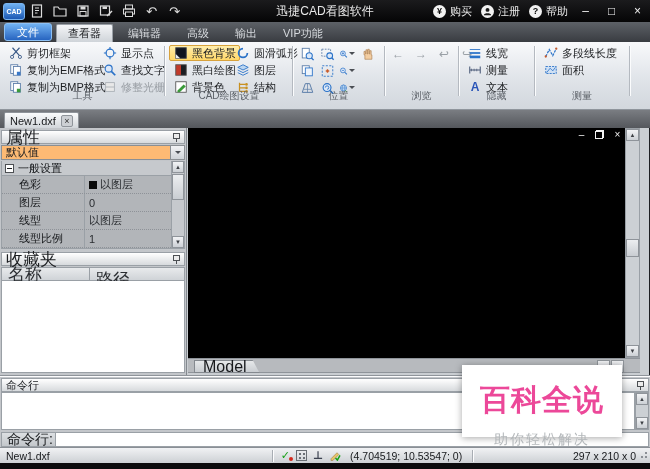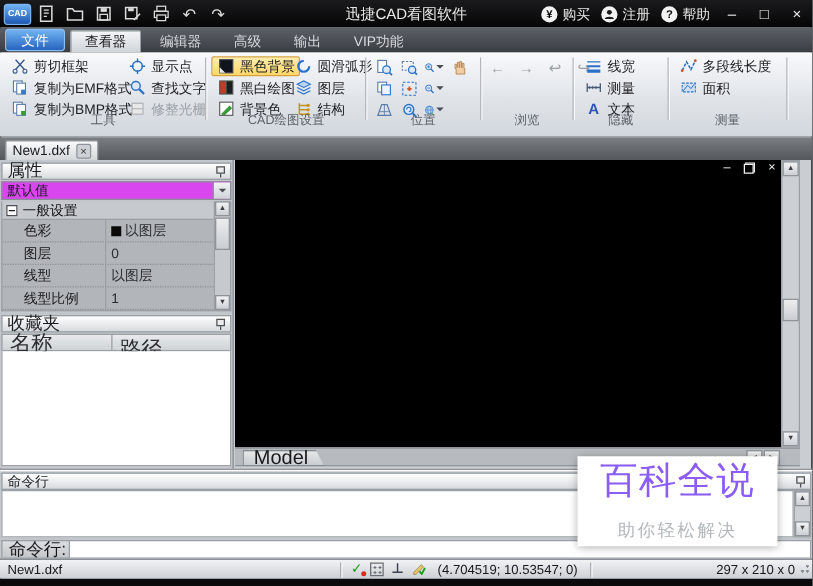--- a/index.html
+++ b/index.html
@@ -40,25 +40,25 @@
   .dd{width:0;height:0;border-left:3px solid transparent;border-right:3px solid transparent;border-top:3px solid #4a4e54;margin-left:1px}
   .gray-ar{color:#9aa0a6;font-size:12px;line-height:1}
 
   
   #doctabs{position:absolute;left:0;top:110px;width:650px;height:18px;background:linear-gradient(#7a7d82,#54575c)}
   #dtab{position:absolute;left:4px;top:2px;height:16px;background:linear-gradient(#fafbfc,#d3d7db);border:1px solid #8f949a;border-bottom:none;border-radius:2px 2px 0 0;display:flex;align-items:center;gap:5px;padding:0 5px;font-size:11px;color:#17191c}
   #dtab .x{width:12px;height:12px;background:#cdd0d4;border:1px solid #8f949a;font-size:9px;color:#333;display:flex;align-items:center;justify-content:center;border-radius:2px}
 
   
   #leftpanel{position:absolute;left:0;top:128px;width:187px;height:247px;background:#c3c6ca;border-right:1px solid #84898f}
-  .phead{position:absolute;left:1px;right:1px;height:14px;background:linear-gradient(#ffffff,#d7dadd);border:1px solid #9aa0a6;font-size:14px;color:#1c1e21;display:flex;align-items:center;padding:0 4px}
+  .phead{position:absolute;left:1px;right:1px;height:14px;background:linear-gradient(#ffffff,#d7dadd);border:1px solid #9aa0a6;font-size:17px;color:#1c1e21;display:flex;align-items:center;padding:0 4px}
   .pin{width:7px;height:10px;position:relative;margin-left:auto}
   .pin::before{content:"";position:absolute;left:0;top:1px;width:5px;height:4px;border:1px solid #4c4f53;background:#ececec}
   .pin::after{content:"";position:absolute;left:3px;top:7px;width:1px;height:3px;background:#4c4f53}
-  #preset{position:absolute;left:1px;right:1px;top:17px;height:15px;background:#d946ef;border:1px solid #8a8f94;display:flex;align-items:center;font-size:11px;color:#1c1e21;padding-left:4px}
+  #preset{position:absolute;left:1px;right:1px;top:17px;height:15px;background:#fdba74;border:1px solid #8a8f94;display:flex;align-items:center;font-size:11px;color:#1c1e21;padding-left:4px}
   #preset .btn{margin-left:auto;width:14px;height:13px;background:linear-gradient(#f2f3f5,#cfd3d8);border-left:1px solid #8a8f94;display:flex;align-items:center;justify-content:center}
   #grid{position:absolute;left:1px;right:1px;top:33px;height:88px;background:#b2b5b9;border:1px solid #9aa0a6;border-top:none}
   .grow-head{height:15px;background:#c6c9cd;display:flex;align-items:center;gap:4px;padding-left:3px;font-size:11px;color:#131518;border-bottom:1px solid #9aa0a6}
   .expbox{width:9px;height:9px;background:#fff;border:1px solid #4c4f53;position:relative}
   .expbox::after{content:"";position:absolute;left:1px;top:3px;width:5px;height:1px;background:#1d1f22}
   .prow{display:grid;grid-template-columns:82px 1fr;height:18px;border-bottom:1px dotted #8e9298;font-size:11px;color:#17191c}
   .prow .pl{padding-left:17px;display:flex;align-items:center}
   .prow .pv{border-left:1px solid #9aa0a6;padding-left:4px;display:flex;align-items:center;gap:3px;color:#2a2d31}
   .swatch{width:8px;height:8px;background:#0a0a0a;display:inline-block}
   .vsb{position:absolute;top:0;bottom:0;right:0;width:13px;background:#c6c9cd;border-left:1px solid #9aa0a6}
@@ -102,21 +102,21 @@
   .ortho{color:#3c4250;font-size:11px;font-weight:bold;line-height:1}
   #sb-grip{position:absolute;right:3px;bottom:3px;width:8px;height:8px;background:
     radial-gradient(circle at 7px 1px,#8a8f95 1px,transparent 1.2px),
     radial-gradient(circle at 7px 5px,#8a8f95 1px,transparent 1.2px),
     radial-gradient(circle at 3px 5px,#8a8f95 1px,transparent 1.2px),
     radial-gradient(circle at 7px 9px,#8a8f95 1px,transparent 1.2px)}
   #bottomedge{position:absolute;left:0;top:463px;width:650px;height:6px;background:#0b0b0d}
 
   
   #watermark{position:absolute;left:462px;top:365px;width:160px;height:72px;background:#fff;z-index:60;box-shadow:0 1px 7px rgba(0,0,0,.35);text-align:center}
-  #wm-title{margin-top:3px;font-size:30px;font-weight:normal;color:#8b5cf6;letter-spacing:1px;line-height:1.1}
+  #wm-title{margin-top:18px;font-size:30px;font-weight:bold;color:#ec4899;letter-spacing:1px;line-height:1.1}
   #wm-sub{margin-top:15px;font-size:14px;color:#b3b7ba;letter-spacing:2px}
 </style>
 </head>
 <body>
 
 <div id="app">
 
   <div id="titlebar">
     <div class="logo">
         <span>CAD</span>

